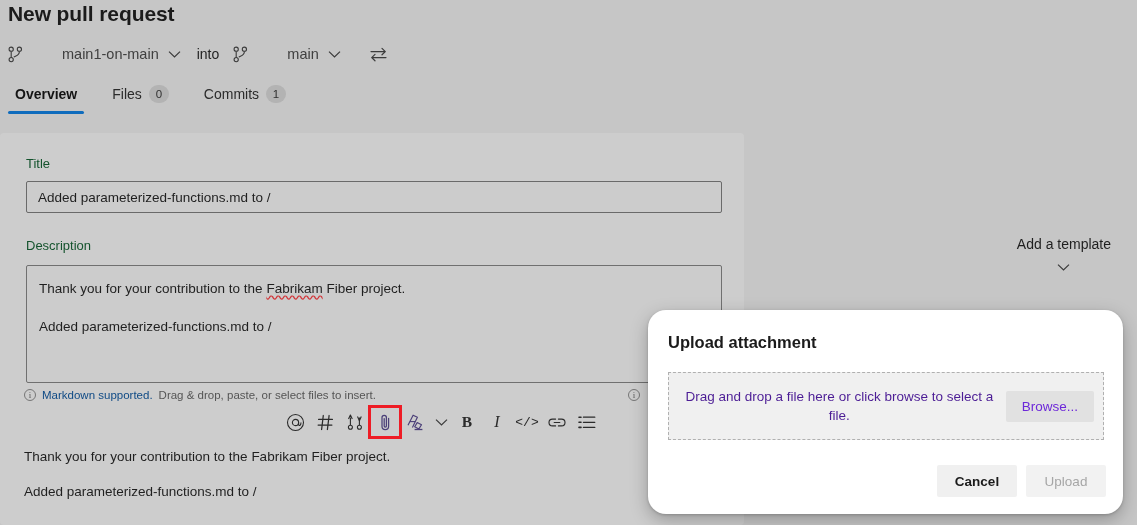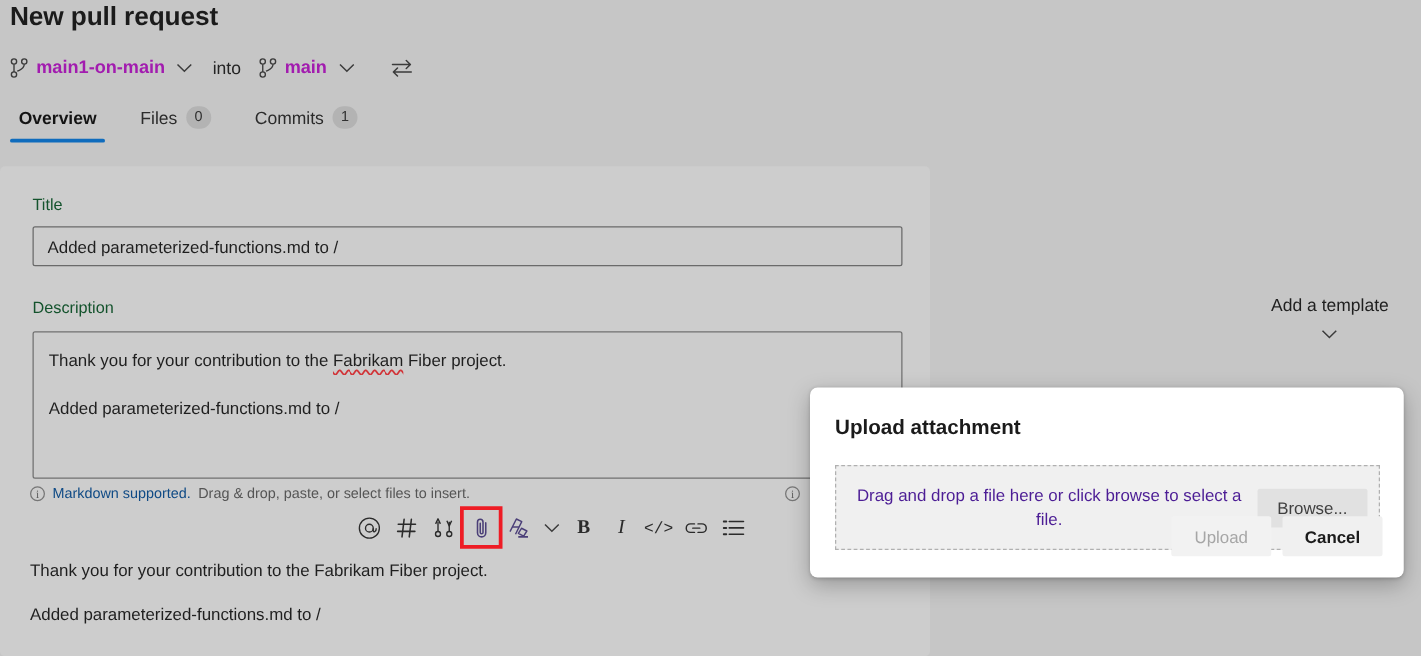--- a/index.html
+++ b/index.html
@@ -40,23 +40,24 @@
     font-size: 14px;
   }
   .branch-pick {
     display: flex;
     align-items: center;
     gap: 6px;
     cursor: pointer;
     padding: 1px 2px;
   }
   .branch-name {
-    font-weight: 700;
+    font-weight: 400;
     font-size: 14.5px;
-    color: #a21caf;
+    color: #404040;
+    margin-left: 33px;
   }
   .branch-icon { display: inline-flex; align-items: center; }
   .into-label {
     margin: 0 12px 0 14px;
     font-size: 14px;
     color: #242424;
   }
   .swap-btn {
     margin-left: 24px;
     display: inline-flex;
@@ -267,23 +268,23 @@
   .dialog-backdrop {
     position: absolute;
     inset: 0;
     pointer-events: none;
   }
   .dialog {
     position: absolute;
     left: 648px;
     top: 310px;
     width: 475px;
-    height: 152px;
+    height: 204px;
     background: #ffffff;
-    border-radius: 6px;
+    border-radius: 18px;
     box-shadow: 0 6px 18px rgba(0,0,0,0.26), 0 1px 3px rgba(0,0,0,0.18);
     padding: 0;
   }
   .dialog-title {
     position: absolute;
     left: 20px;
     top: 23px;
     font-size: 16.5px;
     font-weight: 600;
     color: #1b1b1b;
@@ -310,21 +311,21 @@
   }
   .browse-btn {
     margin-right: 9px;
     background: #e1e1e1;
     border: none;
     border-radius: 2px;
     height: 31px;
     padding: 0 16px;
     font-family: "Liberation Sans", sans-serif;
     font-size: 13.5px;
-    color: #404040;
+    color: #6d28d9;
     cursor: pointer;
     white-space: nowrap;
   }
   .dialog-actions {
     position: absolute;
     right: 17px;
     bottom: 17px;
     display: flex;
     gap: 9px;
   }
@@ -518,16 +519,16 @@
 <div class="dialog">
 
   <div class="dialog-title">Upload attachment</div>
 
   <div class="dropzone">
     <div class="dropzone-text">Drag and drop a file here or click browse to select a file.</div>
     <button class="browse-btn">Browse...</button>
   </div>
 
   <div class="dialog-actions">
+    <button class="dlg-btn dlg-cancel">Cancel</button>
     <button class="dlg-btn dlg-upload" disabled="">Upload</button>
-    <button class="dlg-btn dlg-cancel">Cancel</button>
   </div>
 </div>
 
 </body></html>

